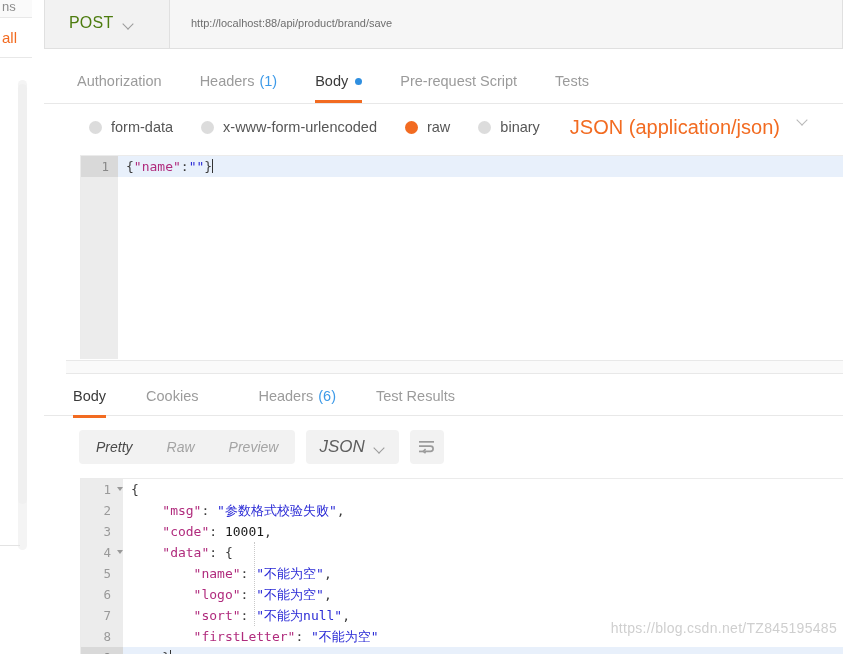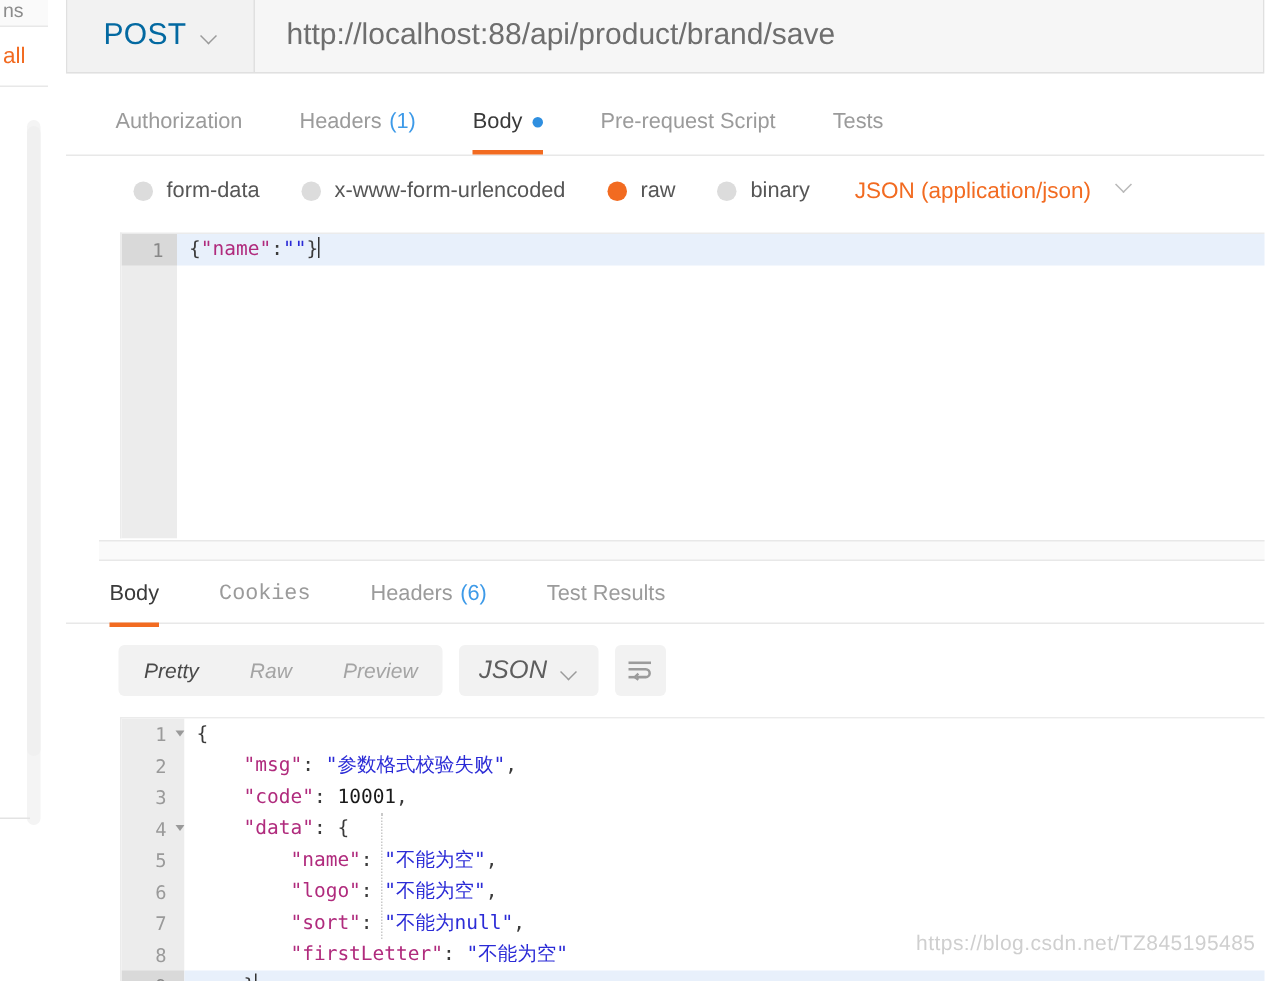--- a/index.html
+++ b/index.html
@@ -77,40 +77,40 @@
   .method-box {
     width: 125px;
     border-right: 1px solid #e0e0e0;
     display: flex; align-items: center;
     padding-left: 24px;
     gap: 11px;
     background: #f2f2f2;
     cursor: pointer;
   }
   .method-label {
-    font-size: 20px; color: #0369a1; letter-spacing: .2px;
+    font-size: 16px; color: #4d7c0f; letter-spacing: .2px;
   }
   .chev {
     width: 11px; height: 7px; position: relative; display:inline-block;
   }
   .chev::before {
     content: ""; position: absolute; left: 0; top: 0;
     width: 7px; height: 7px;
     border-right: 1.6px solid #9b9b9b;
     border-bottom: 1.6px solid #9b9b9b;
     transform: rotate(45deg);
   }
   .url-box {
     flex: 1;
     display: flex; align-items: center;
     padding-left: 21px;
     background: #f6f6f6;
   }
   .url-text {
-    font-size: 20px; color: #6e6e6e;
+    font-size: 11px; color: #6e6e6e;
   }
 
   
   .req-tabs {
     position: absolute; left: 11px; top: 59px;
     width: 799px; height: 45px;
     border-bottom: 1px solid #e8e8e8;
     display: flex; align-items: flex-start;
     padding-left: 33px;
   }
@@ -158,21 +158,21 @@
   }
   .radio-item.sel .rdot { background: #f26b21; }
   .radio-item.sel .rdot::after {
     content:""; position:absolute; left:3.2px; top:3.2px;
     width:6.6px; height:6.6px; border-radius:50%;
     background:#f26b21;
   }
   .rlabel { font-size: 14.5px; color: #565656; }
   .ctype {
     display: flex; align-items: flex-start; gap: 18px;
-    color: #f26b21; font-size: 15px;
+    color: #f26b21; font-size: 20px;
     cursor: pointer; margin-left: 2px;
   }
   .ctype .chev::before { border-color: #b8b8b8; }
 
   
   .req-editor {
     position: absolute; left: 47px; top: 155px;
     width: 796px; height: 204px;
     background: #ffffff;
     border-top: 1px solid #ebebeb;
@@ -398,21 +398,21 @@
         </div>
     </div>
 
     <div class="divider"></div>
 
     <div class="res-tabs" id="res-tabs">
         <div class="tab active" style="margin-right: 40px;">
           <span>Body</span>
           <div class="ul"></div>
         </div>
-        <div class="tab" style="margin-right: 40px; font-family: Liberation Mono, monospace;">
+        <div class="tab" style="margin-right: 60px;">
           <span>Cookies</span>
         </div>
         <div class="tab" style="margin-right: 40px;">
           <span>Headers</span>
           <span class="cnt">(6)</span>
         </div>
         <div class="tab" style="margin-right: 40px;">
           <span>Test Results</span>
         </div>
       </div>

